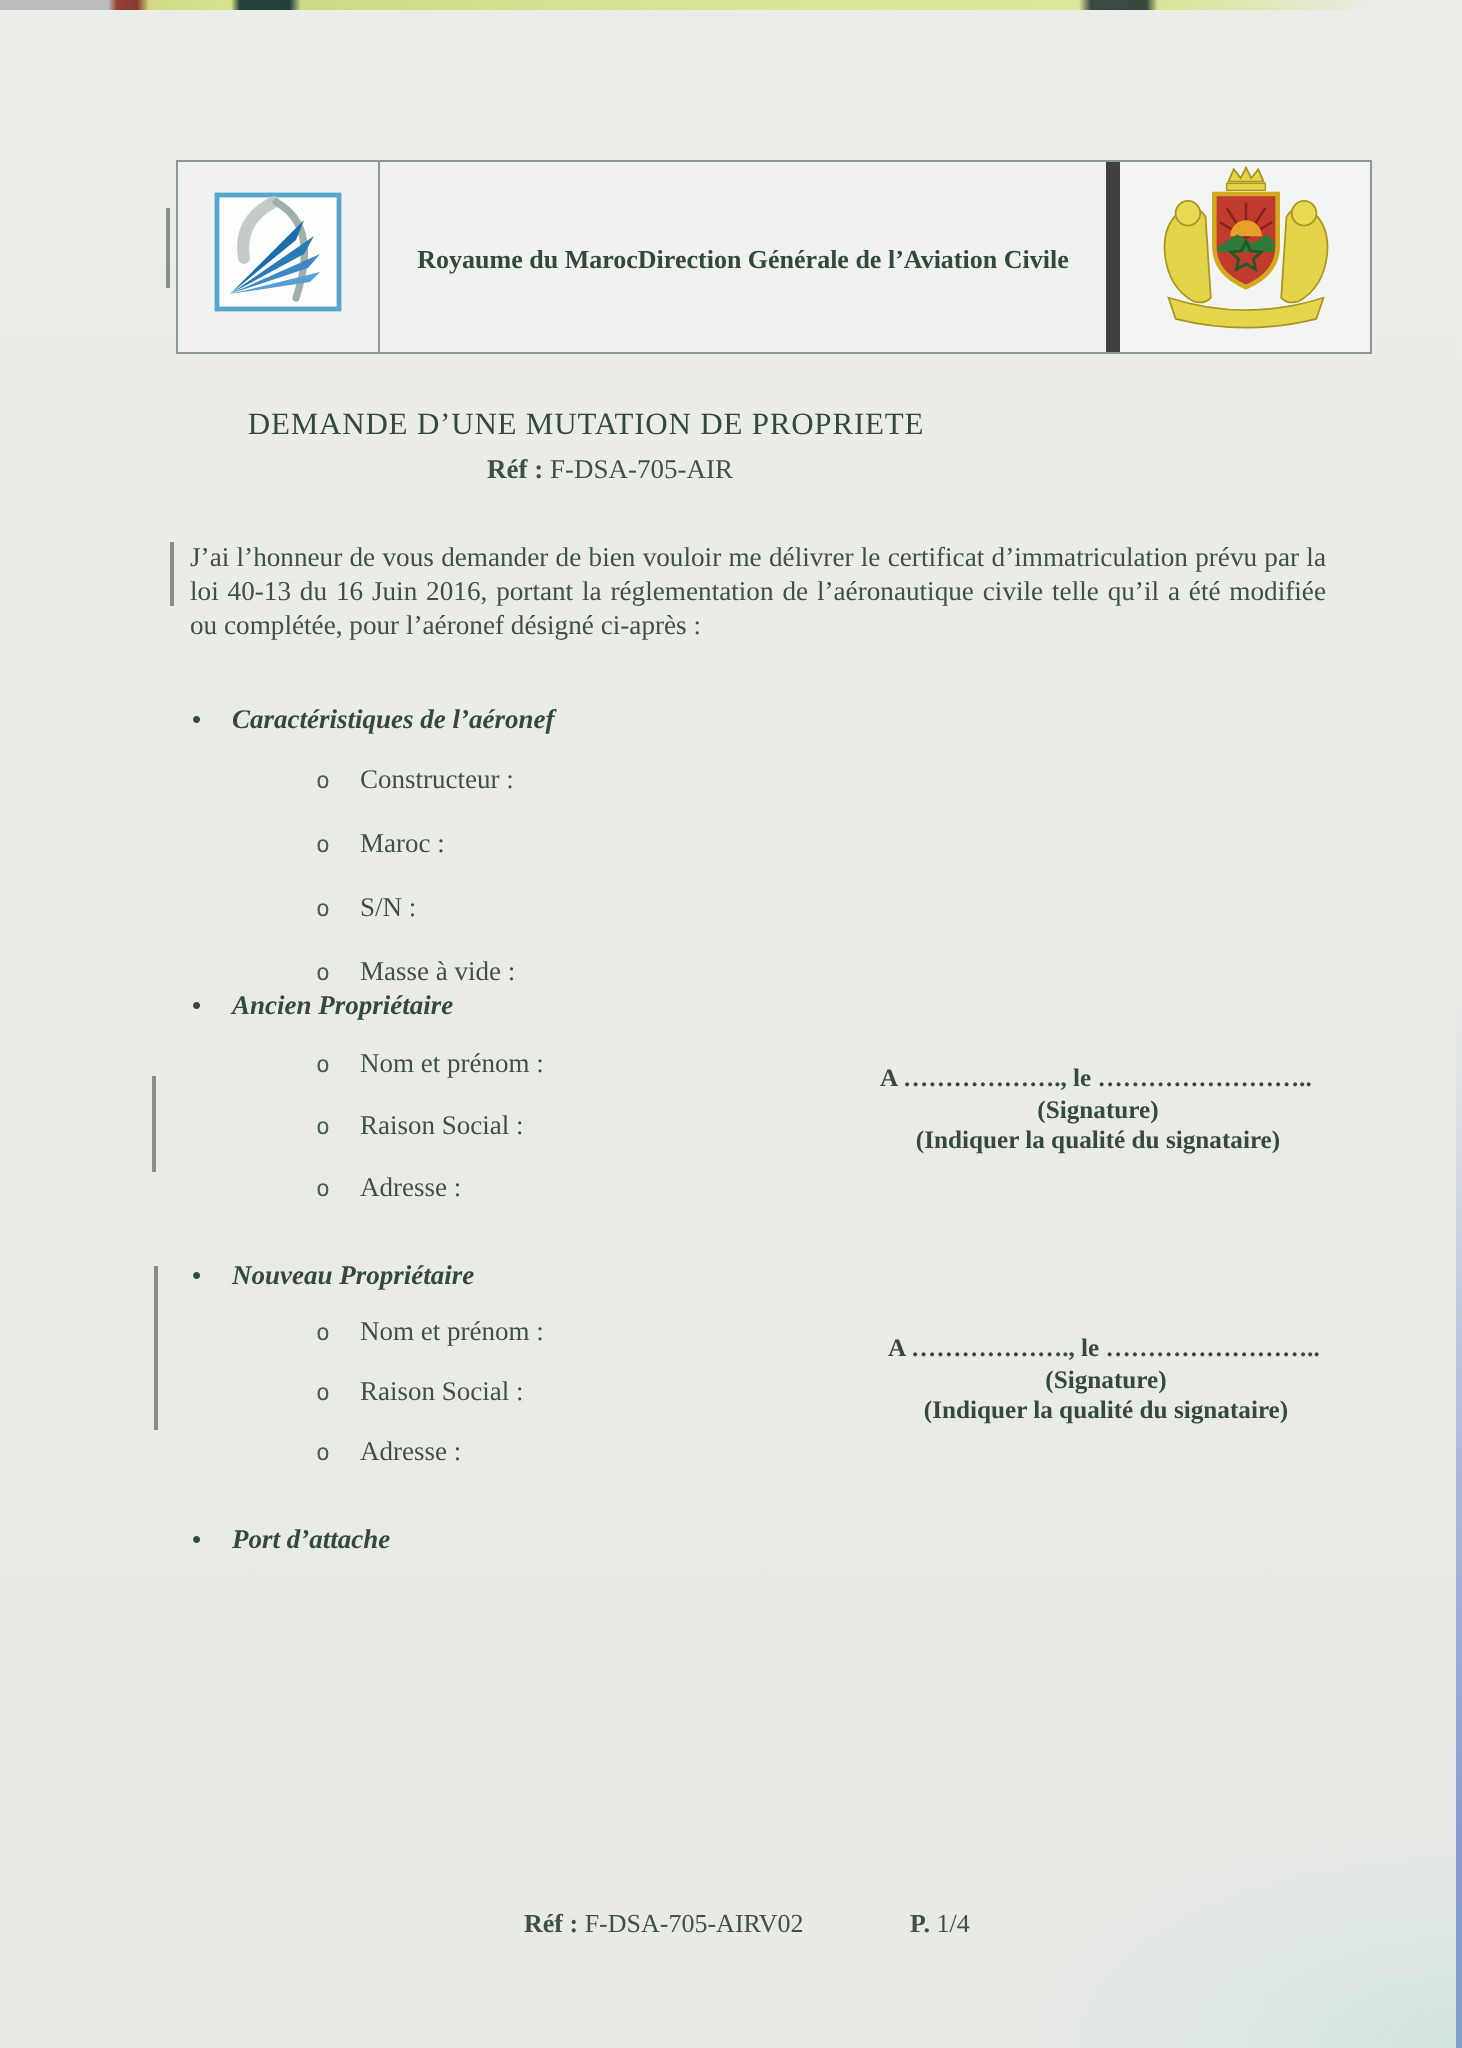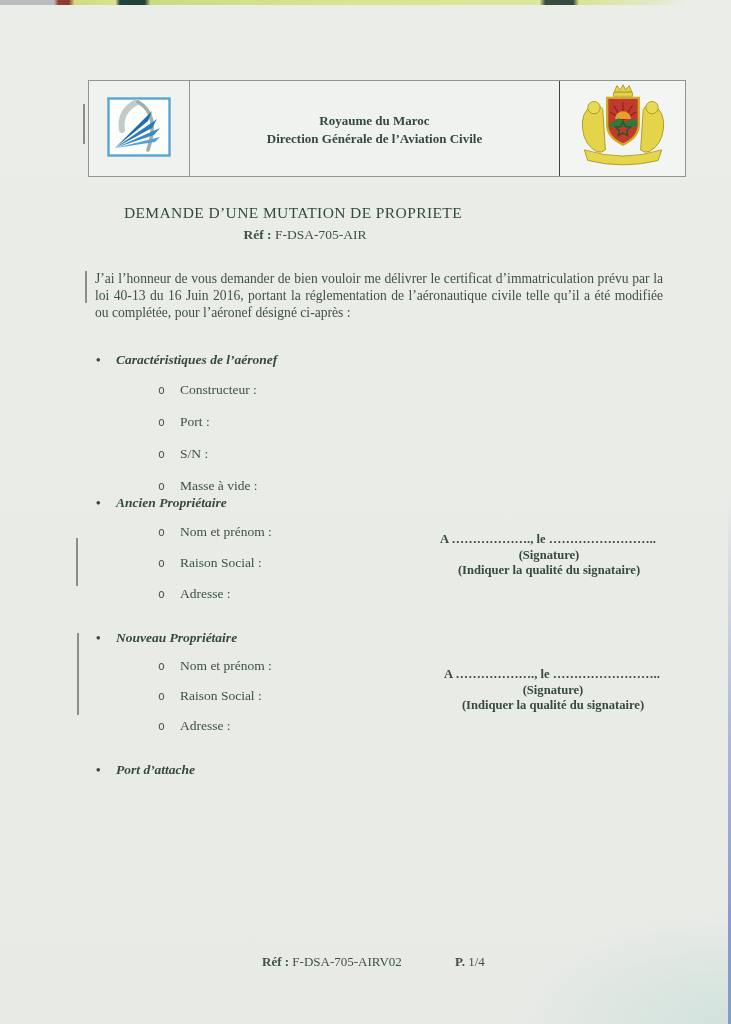--- a/index.html
+++ b/index.html
@@ -28,22 +28,22 @@
   .changebar{width:2px;background:#687067;opacity:.75;}
   .cb1{left:83px;top:104px;height:40px;}
   .cb2{left:85px;top:271px;height:32px;}
   .cb3{left:76px;top:538px;height:48px;}
   .cb4{left:77px;top:633px;height:82px;}
   
   .header-box{left:88px;top:80px;width:598px;height:97px;display:flex;
     border:1px solid #8d9791;background:#f0f2ef;box-sizing:border-box;}
   .cell{box-sizing:border-box;height:100%;}
   .logo-cell{width:100px;display:flex;align-items:center;justify-content:center;}
-  .text-cell{flex:1;border-left:1px solid #8d9791;border-right:1px solid #404040;
-    display:flex;flex-direction:column;align-items:center;justify-content:center;
+  .text-cell{flex:1;border-left:1px solid #8d9791;border-right:7px solid #404040;
+    display:flex;flex-direction:row;align-items:center;justify-content:center;
     font-weight:bold;font-size:13px;line-height:17.5px;color:#32493c;text-align:center;padding-top:2px;}
   .arms-cell{width:125px;display:flex;align-items:center;justify-content:center;background:#f3f5f2;}
   
   .doc-title{left:0;top:204px;width:586px;text-align:center;font-weight:normal;
     font-size:15.5px;letter-spacing:.4px;color:#33493d;}
   .doc-ref{left:0;top:227px;width:610px;text-align:center;font-size:13.5px;}
   .doc-ref .b{font-weight:bold;}
   
   .intro{left:95px;top:270px;width:568px;font-size:13.6px;line-height:17px;
     text-align:justify;margin:0;}
@@ -140,21 +140,21 @@
   <div class="sec-head">
     <span class="blt">•</span>
     <span class="ttl">Caractéristiques de l’aéronef</span>
   </div>
   <div class="sub-item">
     <span class="cblt">o</span>
     <span class="lbl">Constructeur :</span>
   </div>
   <div class="sub-item">
     <span class="cblt">o</span>
-    <span class="lbl">Port :</span>
+    <span class="lbl">Maroc :</span>
   </div>
   <div class="sub-item">
     <span class="cblt">o</span>
     <span class="lbl">S/N :</span>
   </div>
   <div class="sub-item">
     <span class="cblt">o</span>
     <span class="lbl">Masse à vide :</span>
   </div>
 </div>

